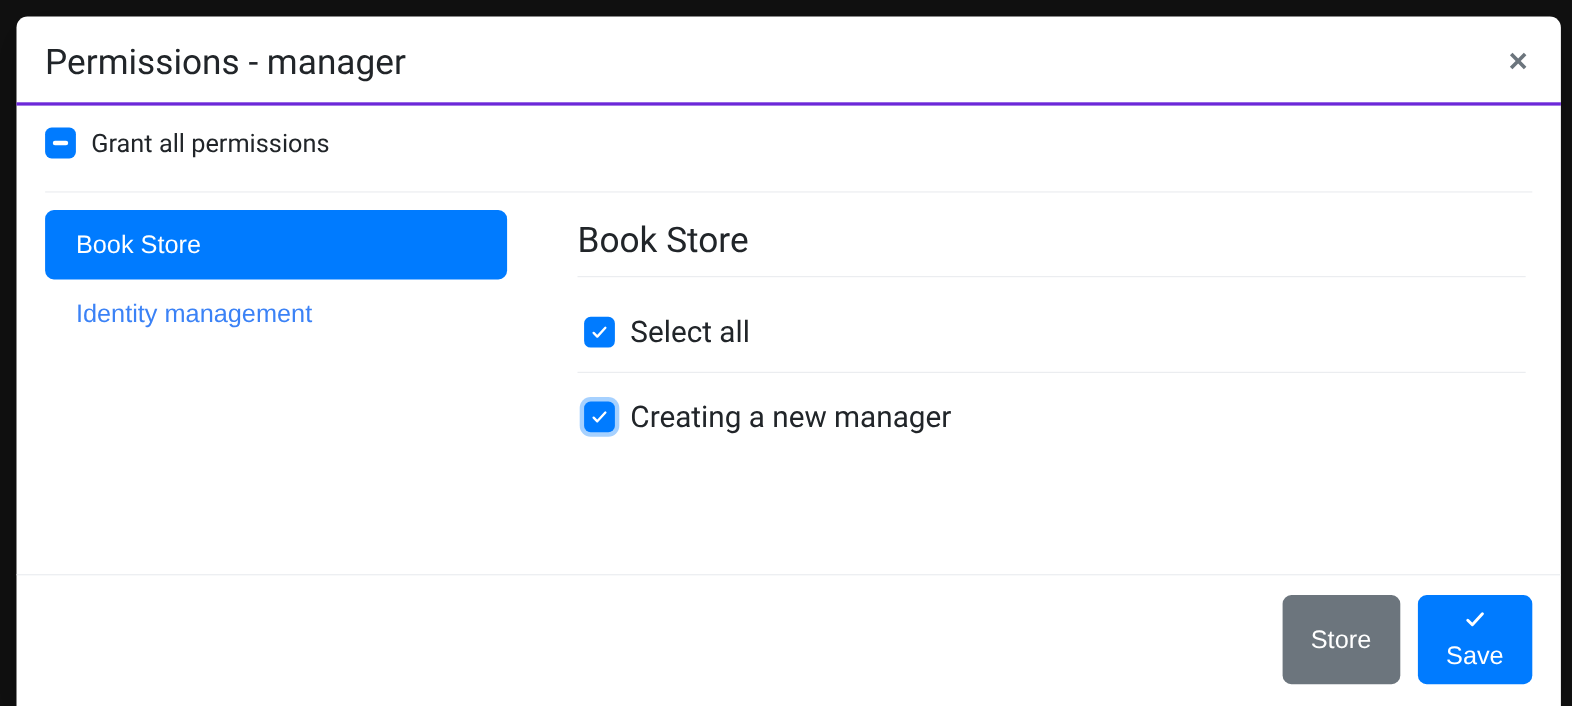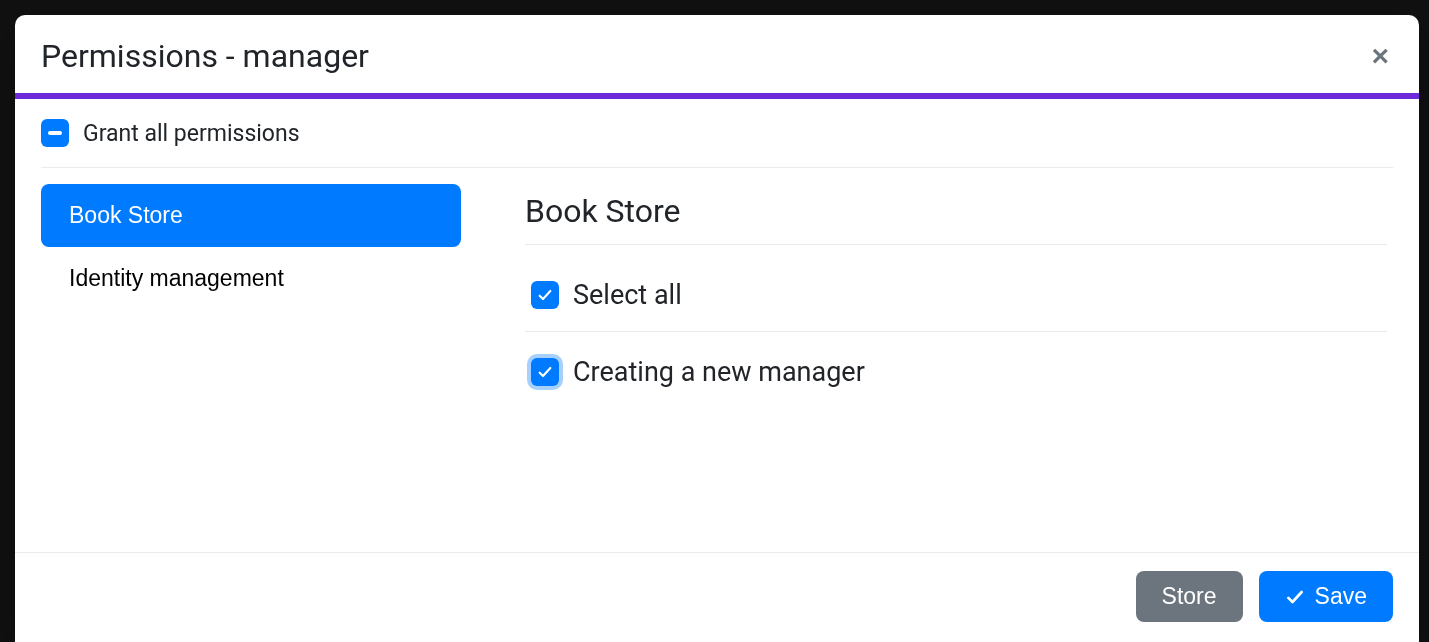--- a/index.html
+++ b/index.html
@@ -28,21 +28,21 @@
     border-radius: 10px 10px 0 0;
     display: flex;
     flex-direction: column;
     box-shadow: 0 10px 40px rgba(0,0,0,0.3);
   }
   .modal-header {
     padding: 22px 26px 18px 26px;
     display: flex;
     align-items: center;
     justify-content: space-between;
-    border-bottom: 6px solid #6d28d9;
+    border-bottom: 3px solid #6d28d9;
   }
   .modal-title {
     font-size: 32px;
     font-weight: 400;
     color: #212529;
     margin: 0;
   }
   .close-btn {
     font-size: 30px;
     color: #6c757d;
@@ -57,21 +57,21 @@
   .modal-body {
     padding: 20px 26px 20px 26px;
     flex: 1;
     overflow: auto;
   }
 
   .grant-row {
     display: flex;
     align-items: center;
     gap: 14px;
-    padding-bottom: 20px;
+    padding-bottom: 30px;
     border-bottom: 1px solid #e9ecef;
     margin-bottom: 16px;
   }
 
   
   .cb {
     width: 28px; height: 28px;
     border-radius: 6px;
     display: inline-flex;
     align-items: center;
@@ -118,21 +118,21 @@
     width: 420px;
     flex-shrink: 0;
     display: flex;
     flex-direction: column;
   }
   .tab-item {
     padding: 18px 28px;
     font-size: 23px;
     border-radius: 8px;
     cursor: pointer;
-    color: #000000;
+    color: #3b82f6;
     text-align: left;
     background: none;
     border: none;
   }
   .tab-item.active {
     background: #007bff;
     color: #fff;
   }
 
   .panel {
@@ -176,20 +176,21 @@
     align-items: center;
     gap: 10px;
   }
   .btn-secondary {
     background: #6c757d;
     color: #fff;
   }
   .btn-primary {
     background: #007bff;
     color: #fff;
+    flex-direction: column;
   }
   .btn-primary svg {
     width: 20px; height: 20px;
     stroke: #fff; stroke-width: 3.2; fill: none;
     stroke-linecap: round; stroke-linejoin: round;
   }
 </style>
 </head>
 <body>
 

